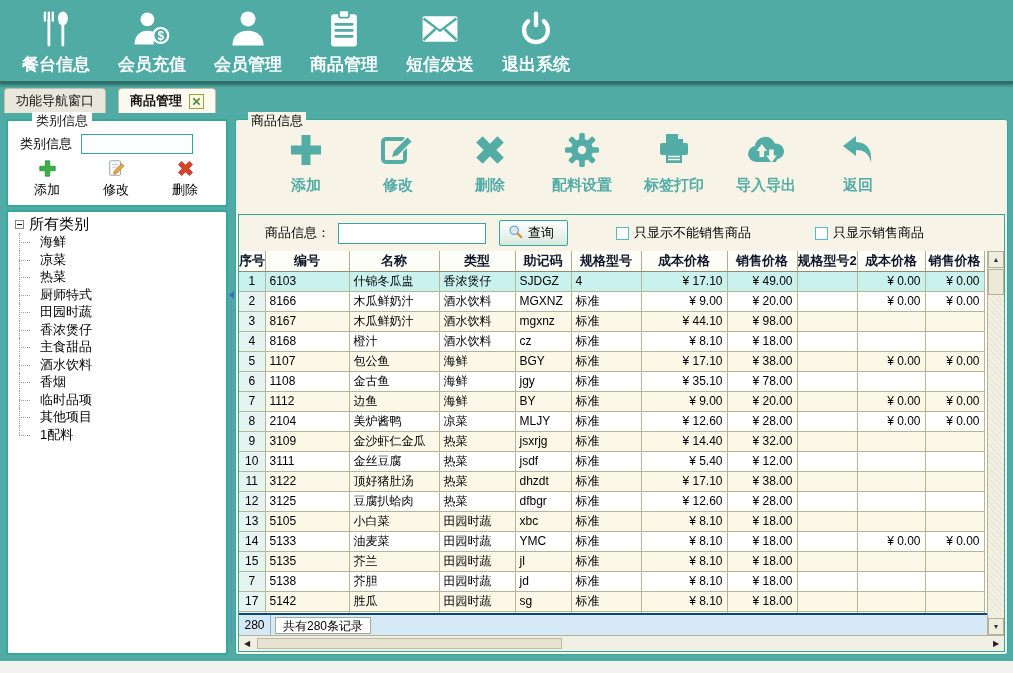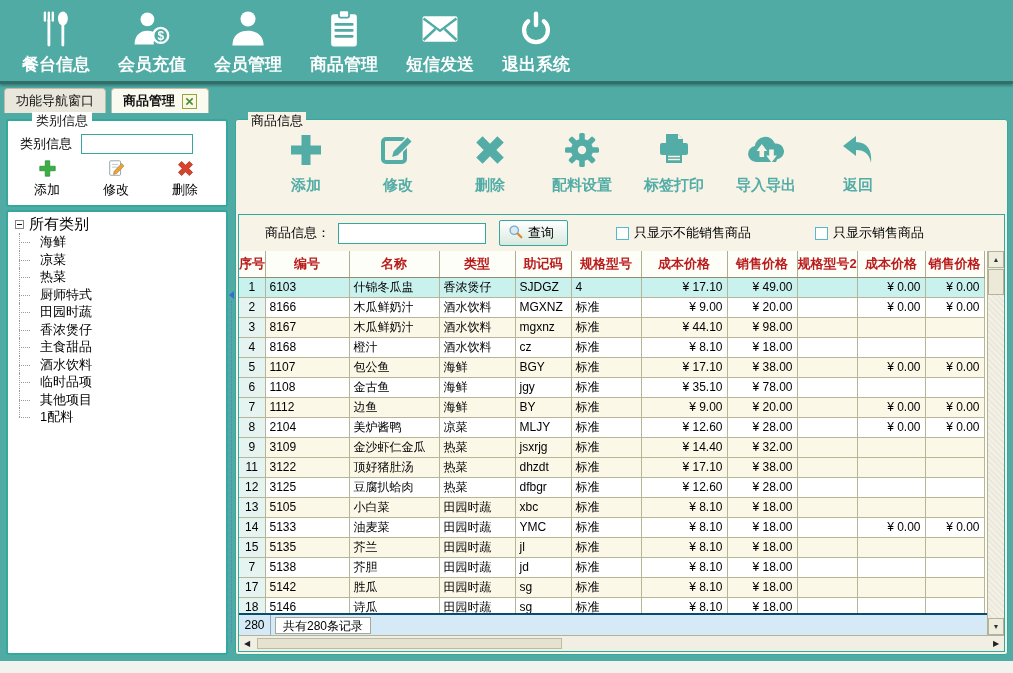--- a/index.html
+++ b/index.html
@@ -9,21 +9,21 @@
 
   
   .topbar { height:84px; display:flex; align-items:center; padding-left:12px; gap:8px;
             border-bottom:3px solid #2F6E69; box-shadow:0 2px 2px rgba(0,0,0,.25); position:relative; z-index:2; }
   .nav-item { width:88px; display:flex; flex-direction:column; align-items:center; gap:2px;
               color:#fff; font-weight:bold; font-size:17px; cursor:pointer; }
   .nav-icon { height:46px; display:flex; align-items:flex-end; }
   .nav-icon svg { width:44px; height:44px; }
 
   
-  .tabbar { height:29px; display:flex; align-items:flex-end; padding-left:4px; gap:5px; }
+  .tabbar { height:29px; display:flex; align-items:flex-end; padding-left:4px; gap:12px; }
   .tab { height:25px; display:flex; align-items:center; padding:0 11px; border-radius:4px 4px 0 0;
          font-size:13px; background:#E9E7DB; color:#111; border:1px solid #BFBCA9; border-bottom:none; }
   .tab.active { background:#FBFAF0; font-weight:bold; gap:7px; }
   .tab-close { width:15px; height:15px; background:#F9F9E2; border:1px solid #99A33C;
                display:flex; align-items:center; justify-content:center; }
   .tab-close svg { width:9px; height:9px; }
 
   
   .main { position:absolute; top:113px; left:0; right:0; bottom:15px; display:flex;
           padding:6px 5px 3px 6px; }
@@ -76,21 +76,21 @@
   .query-btn svg { width:15px; height:15px; }
   .chk-group { display:flex; align-items:center; margin-left:48px; }
   .chk-group.second { margin-left:64px; }
   .chk { width:13px; height:13px; border:1px solid #57B8CC; background:#fff; display:inline-block; margin-right:5px; flex:none; }
 
   
   .table-zone { flex:1; display:flex; overflow:hidden; }
   .table-col { flex:1; display:flex; flex-direction:column; overflow:hidden; }
   .table-scroll { flex:1; overflow:hidden; background:#FDFDF8; }
   table { border-collapse:collapse; table-layout:fixed; width:745px; }
-  th { height:26px; font-size:13px; font-weight:bold; color:#b91c1c; background:#FEFEF8;
+  th { height:20px; font-size:13px; font-weight:bold; color:#0f172a; background:#FEFEF8;
        border-right:1px solid #AFAE91; border-bottom:1px solid #8F8E74; white-space:nowrap; overflow:hidden; }
   td { height:20px; font-size:12px; color:#000; padding:0 4px; border-right:1px solid #B6B598;
        border-bottom:1px solid #B6B598; white-space:nowrap; overflow:hidden; background:#fff; }
   td.num { text-align:center; background:#E5F3F1; padding:0 1px; }
   td.money { text-align:right; }
   tr.alt td { background:#FBF8E7; }
   tr.alt td.num { background:#E5F3F1; }
   tr.sel td, tr.sel td.num { background:#C9F2EE; }
 
   
@@ -238,20 +238,21 @@
         </div>
         <div id="tree-children">
             <div class="tree-item">海鲜</div>
             <div class="tree-item">凉菜</div>
             <div class="tree-item">热菜</div>
             <div class="tree-item">厨师特式</div>
             <div class="tree-item">田园时蔬</div>
             <div class="tree-item">香浓煲仔</div>
             <div class="tree-item">主食甜品</div>
             <div class="tree-item">酒水饮料</div>
+            <div class="tree-item">香烟</div>
             <div class="tree-item">临时品项</div>
             <div class="tree-item">其他项目</div>
             <div class="tree-item">1配料</div>
           </div>
       </div>
     </div>
 
     <div class="splitter">
       <span class="splitter-arrow"></span>
     </div>
@@ -503,20 +504,33 @@
                       <td>金沙虾仁金瓜</td>
                       <td>热菜</td>
                       <td>jsxrjg</td>
                       <td>标准</td>
                       <td class="money">¥ 14.40</td>
                       <td class="money">¥ 32.00</td>
                       <td></td>
                       <td class="money"></td>
                       <td class="money"></td>
                     </tr>
+                    <tr class="">
+                      <td class="num">10</td>
+                      <td>3111</td>
+                      <td>金丝豆腐</td>
+                      <td>热菜</td>
+                      <td>jsdf</td>
+                      <td>标准</td>
+                      <td class="money">¥ 5.40</td>
+                      <td class="money">¥ 12.00</td>
+                      <td></td>
+                      <td class="money"></td>
+                      <td class="money"></td>
+                    </tr>
                     <tr class="alt">
                       <td class="num">11</td>
                       <td>3122</td>
                       <td>顶好猪肚汤</td>
                       <td>热菜</td>
                       <td>dhzdt</td>
                       <td>标准</td>
                       <td class="money">¥ 17.10</td>
                       <td class="money">¥ 38.00</td>
                       <td></td>

